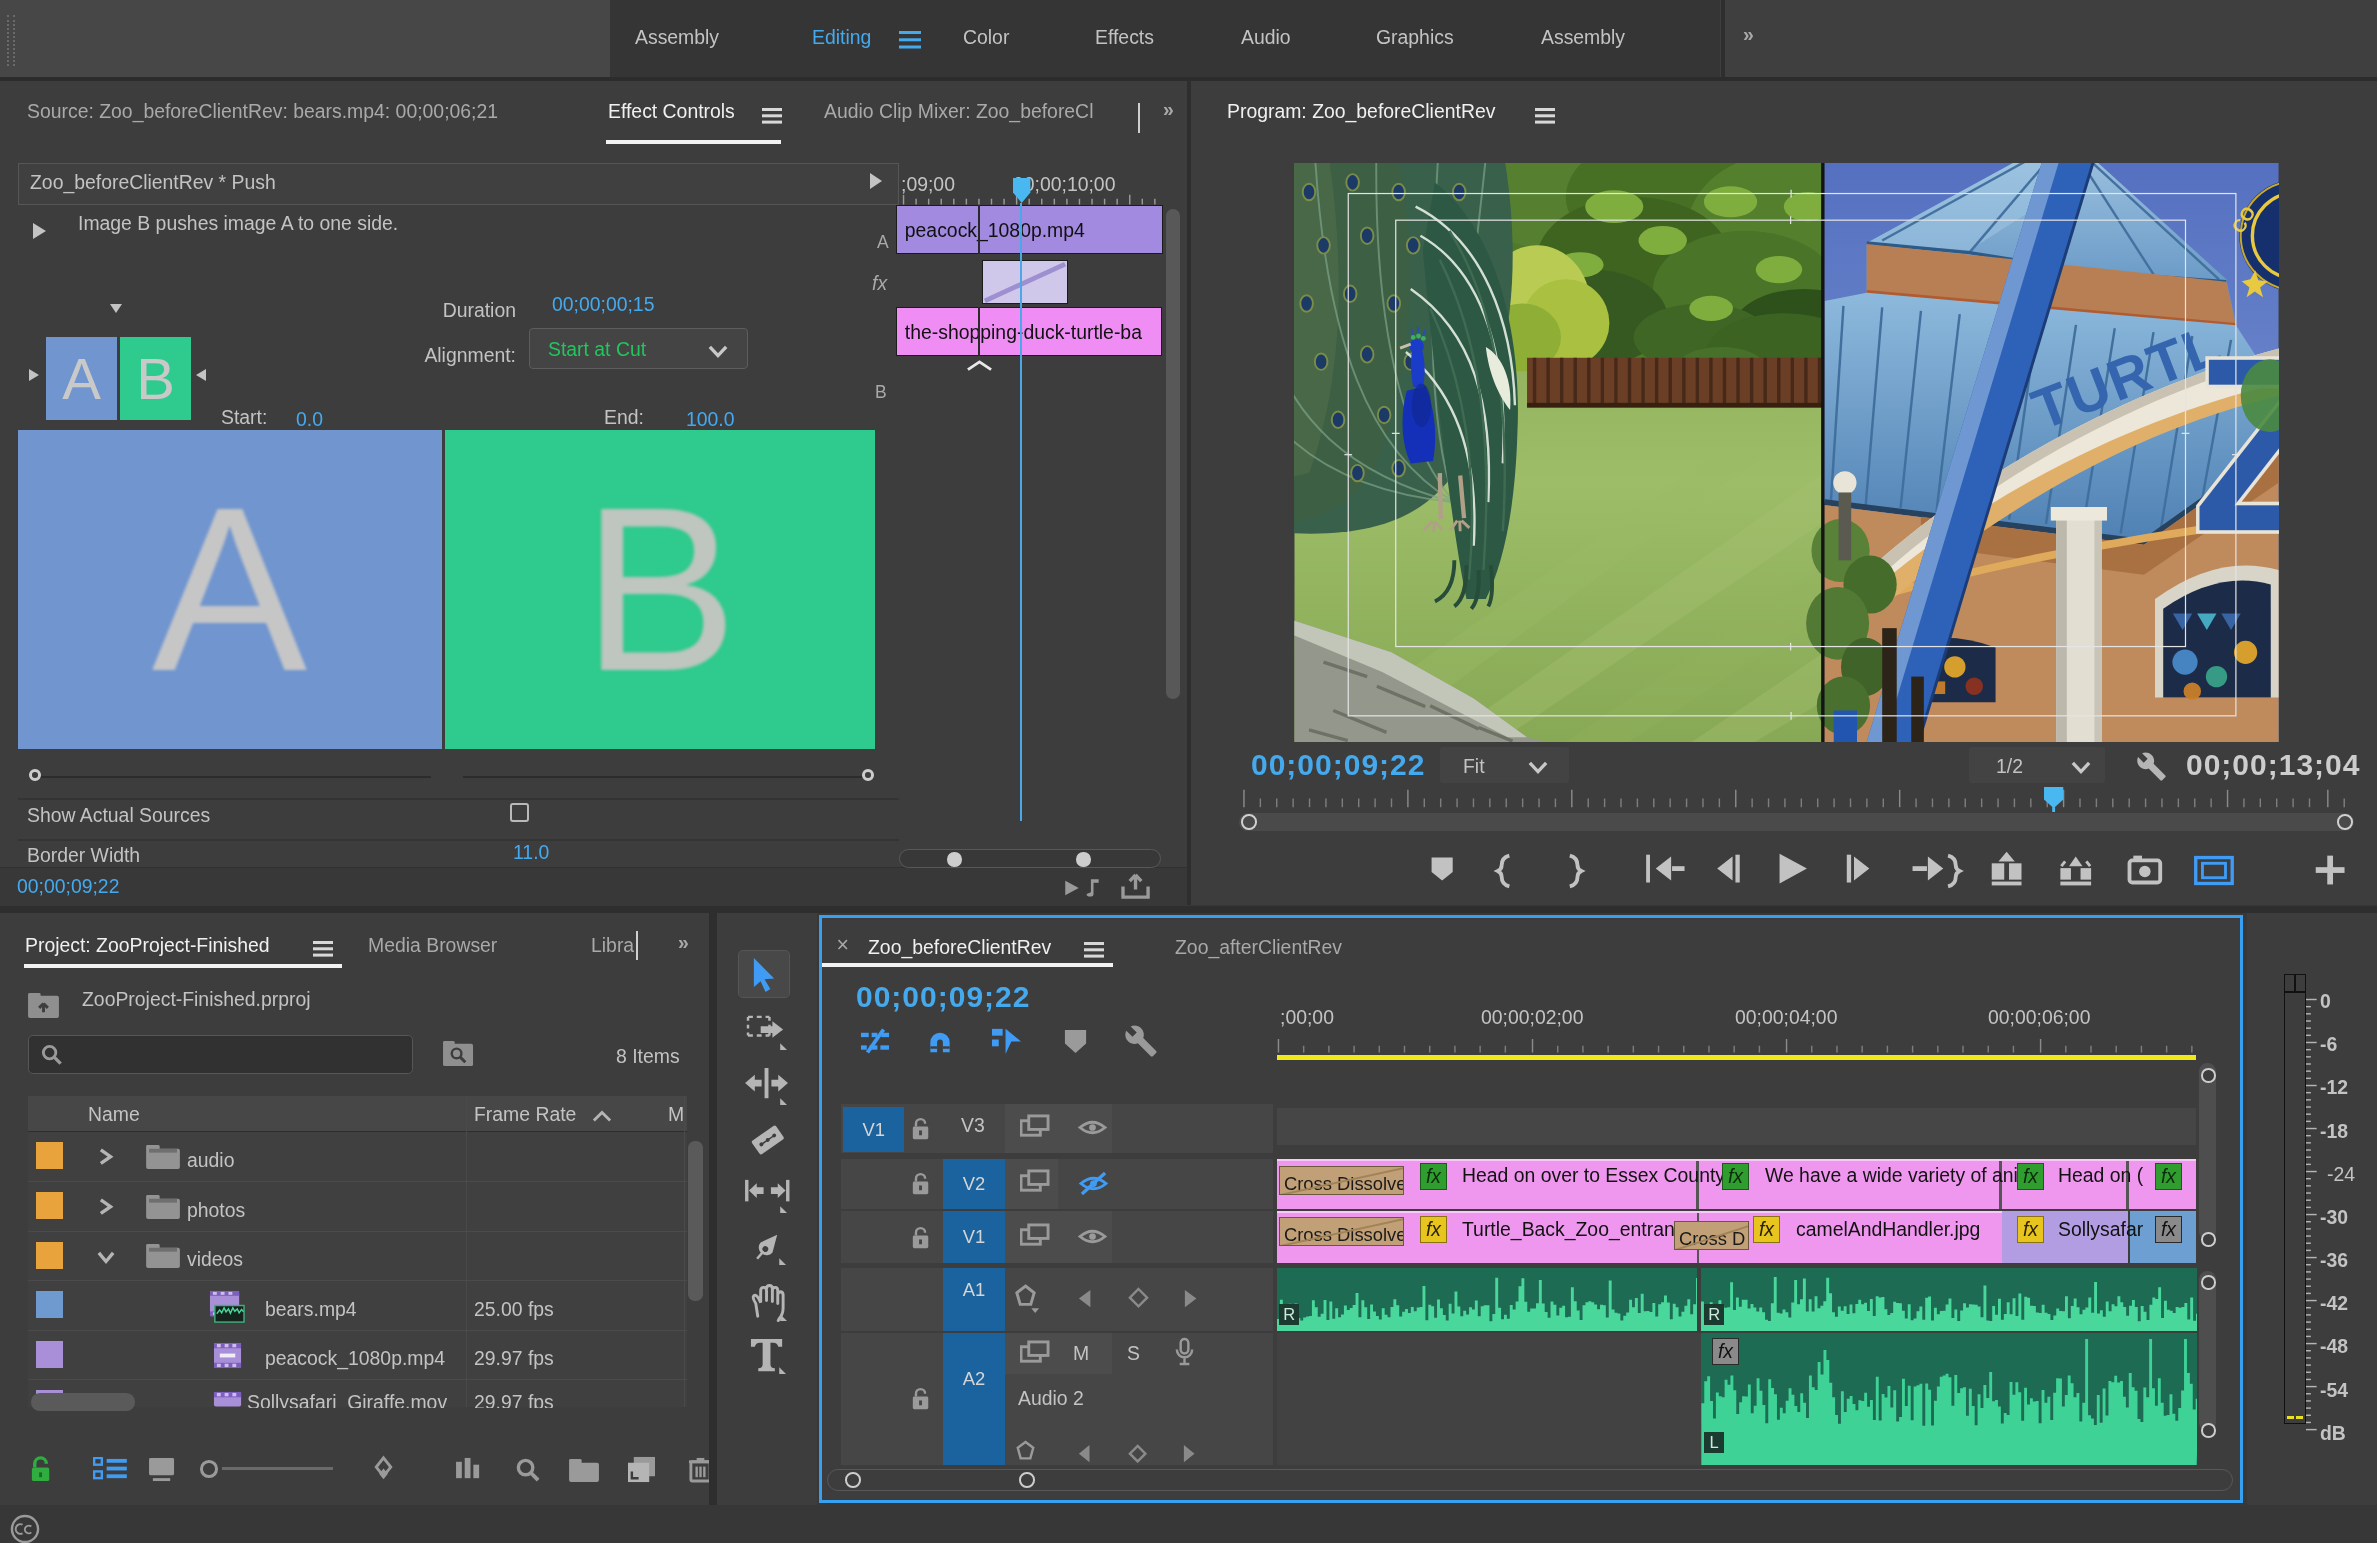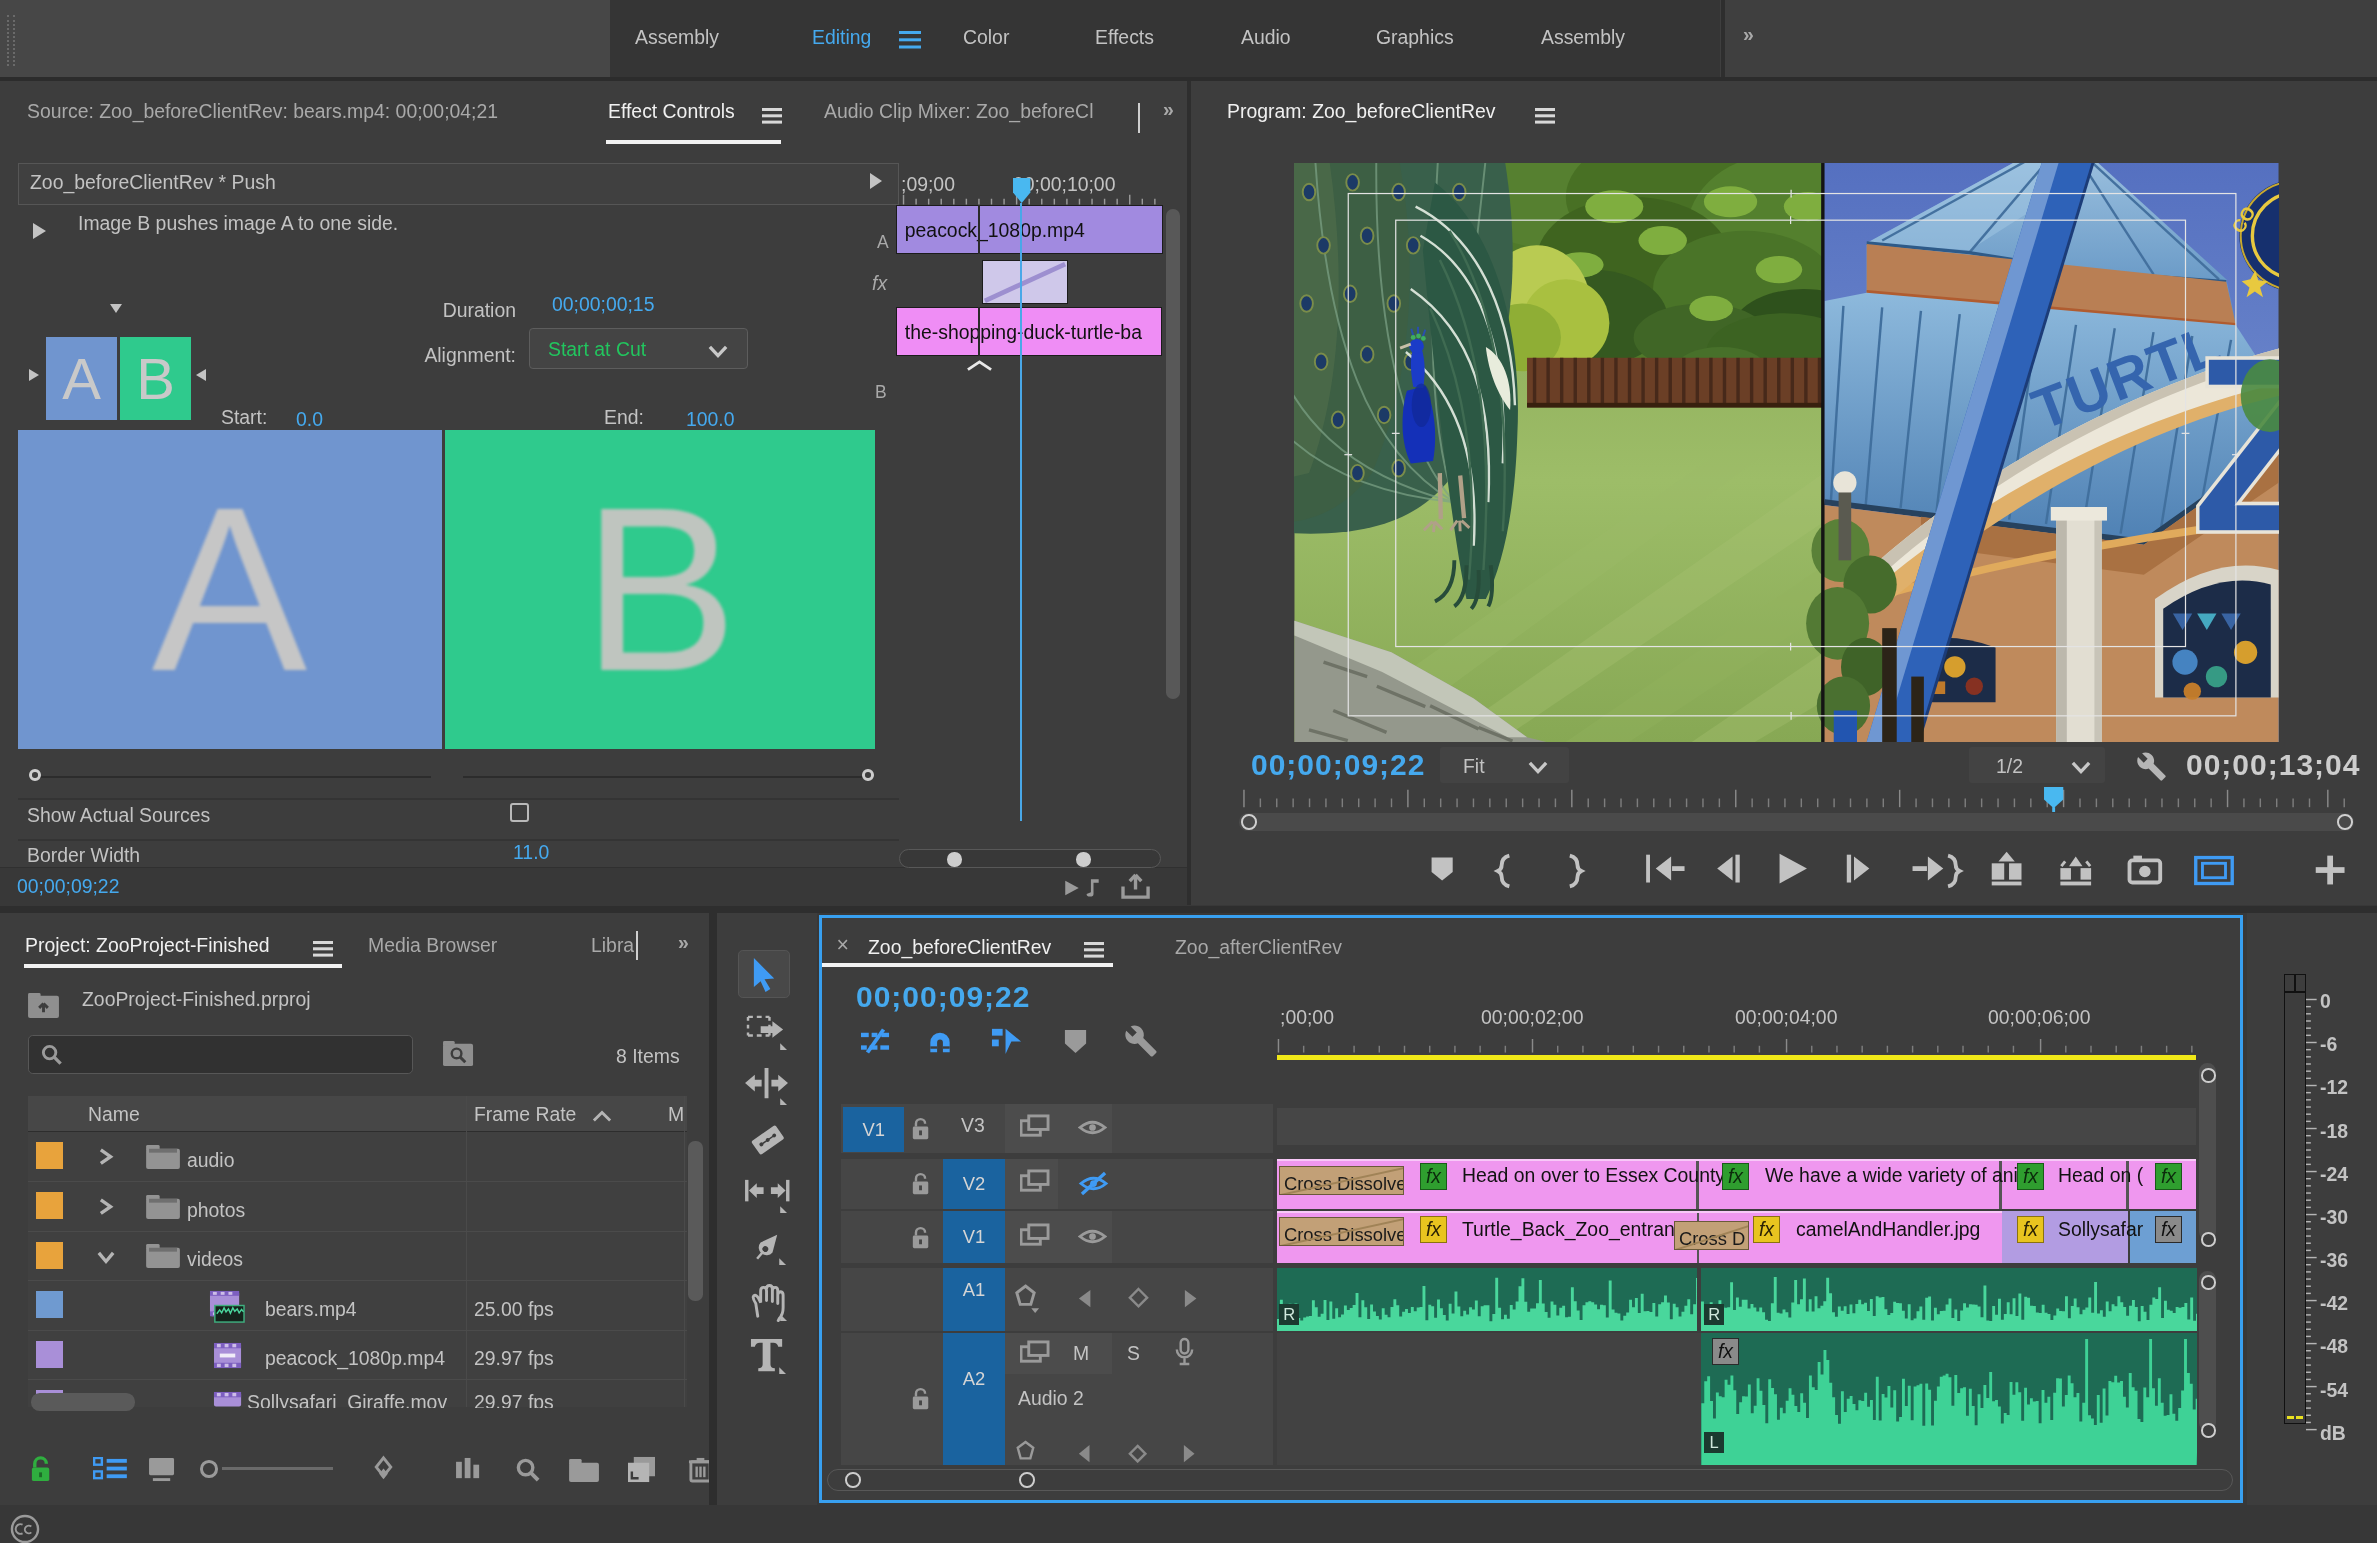--- a/index.html
+++ b/index.html
@@ -26,21 +26,21 @@
   <div class="ab txt" style="left:1095px;top:26px;">Effects</div>
   <div class="ab txt" style="left:1241px;top:26px;">Audio</div>
   <div class="ab txt" style="left:1376px;top:26px;">Graphics</div>
   <div class="ab txt" style="left:1541px;top:26px;">Assembly</div>
   <div class="ab txt dim" style="left:1743px;top:23px;font-weight:bold;">»</div>
   <div class="ab" style="left:6.8px;top:14.5px;width:2.4px;height:51px;border-left:2.4px dotted #6a6a6a;border-right:2.4px dotted #6a6a6a;padding-left:4.4px;"></div>
 </div>
 
 <div class="ab" style="left:0;top:77px;width:2377px;height:4.8px;background:#2c2c2c;"></div>
 <div class="ab" id="row2" style="left:0;top:81px;width:2377px;height:69px;background:#3d3d3d;">
-  <div class="ab txt dim" style="left:27px;top:19.4px;">Source: Zoo_beforeClientRev: bears.mp4: 00;00;04;21</div>
+  <div class="ab txt dim" style="left:27px;top:19.4px;">Source: Zoo_beforeClientRev: bears.mp4: 00;00;06;21</div>
   <div class="ab txt white" style="left:608px;top:19.4px;">Effect Controls</div>
   <div class="ab" style="left:762px;top:27px;width:20.4px;height:2.9px;background:#d8d8d8;box-shadow:0 6.3px #d8d8d8,0 12.6px #d8d8d8;"></div>
   <div class="ab" style="left:606px;top:59px;width:175px;height:4.4px;background:#f2f2f2;"></div>
   <div class="ab txt dim" style="left:824px;top:19.4px;">Audio Clip Mixer: Zoo_beforeCl</div>
   <div class="ab" style="left:1138px;top:22px;width:1.5px;height:30px;background:#cfcfcf;"></div>
   <div class="ab txt dim" style="left:1163px;top:17px;font-weight:bold;">»</div>
   <div class="ab" style="left:1187px;top:0;width:4.4px;height:70px;background:#2e2e2e;"></div>
   <div class="ab txt white" style="left:1227px;top:19.4px;">Program: Zoo_beforeClientRev</div>
   <div class="ab" style="left:1535px;top:27px;width:20.4px;height:2.9px;background:#d8d8d8;box-shadow:0 6.3px #d8d8d8,0 12.6px #d8d8d8;"></div>
 </div>
@@ -1111,21 +1111,21 @@
   <div class="ab" style="left:37px;top:78px;width:22px;height:1.9px;background:#111;"></div>
   <div class="ab" style="left:40px;top:503px;width:6.8px;height:3.4px;background:#e8e020;"></div>
   <div class="ab" style="left:49px;top:503px;width:6.8px;height:3.4px;background:#e8e020;"></div>
   <svg class="ab" style="left:61px;top:80px;" width="14.5" height="436" viewBox="0 0 30 900">
     <g stroke="#c8c8c8" stroke-width="3"></g>
   </svg>
   <div class="ab txt" style="left:73px;top:77px;font-weight:bold;">0</div>
   <div class="ab txt" style="left:73px;top:120px;font-weight:bold;">-6</div>
   <div class="ab txt" style="left:73px;top:163px;font-weight:bold;">-12</div>
   <div class="ab txt" style="left:73px;top:207px;font-weight:bold;">-18</div>
-  <div class="ab txt" style="left:73px;top:250px;font-weight:bold;">-24</div>
+  <div class="ab txt" style="left:80px;top:250px;font-weight:normal;">-24</div>
   <div class="ab txt" style="left:73px;top:293px;font-weight:bold;">-30</div>
   <div class="ab txt" style="left:73px;top:336px;font-weight:bold;">-36</div>
   <div class="ab txt" style="left:73px;top:379px;font-weight:bold;">-42</div>
   <div class="ab txt" style="left:73px;top:422px;font-weight:bold;">-48</div>
   <div class="ab txt" style="left:73px;top:466px;font-weight:bold;">-54</div>
   <div class="ab txt" style="left:73px;top:509px;font-weight:bold;">dB</div>
   <svg class="ab" style="left:59px;top:85px;" width="12.6" height="436" viewBox="0 0 26 900">
         <line x1="0" y1="3.0" x2="22" y2="3.0" stroke="#b5b5b5" stroke-width="3"></line>
         <line x1="0" y1="17.8" x2="10" y2="17.8" stroke="#b5b5b5" stroke-width="3"></line>
         <line x1="0" y1="32.6" x2="10" y2="32.6" stroke="#b5b5b5" stroke-width="3"></line>

